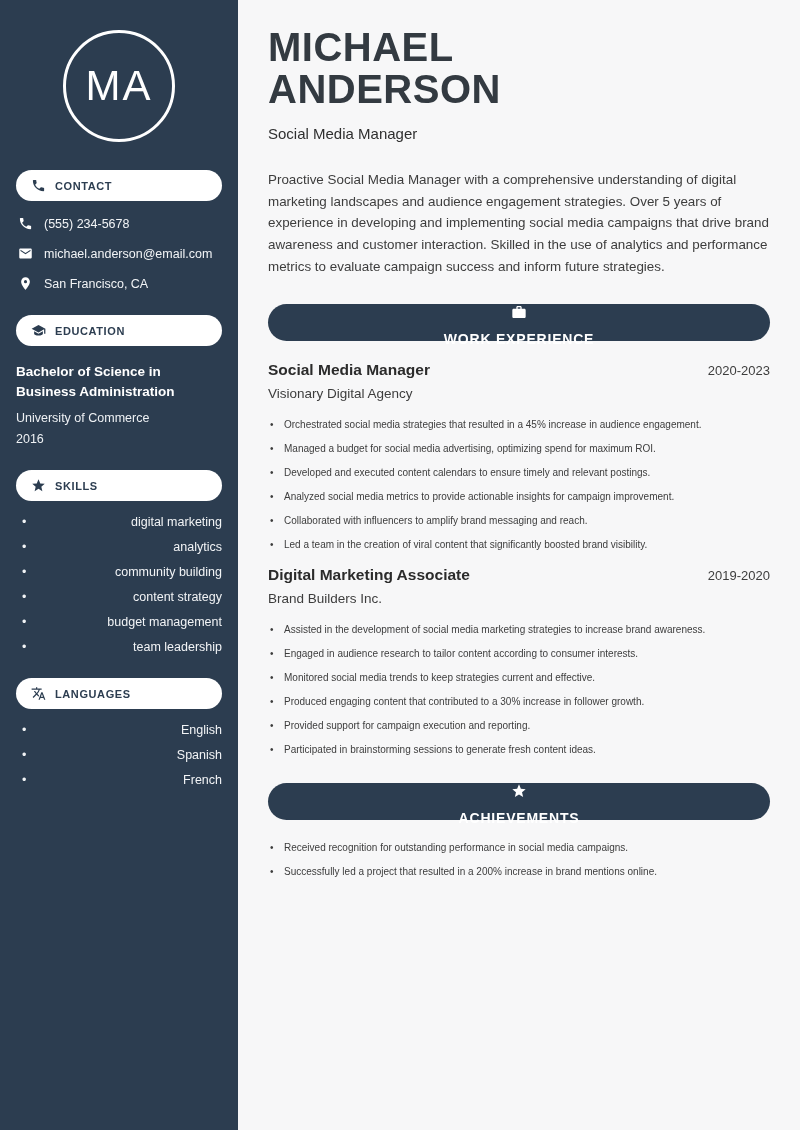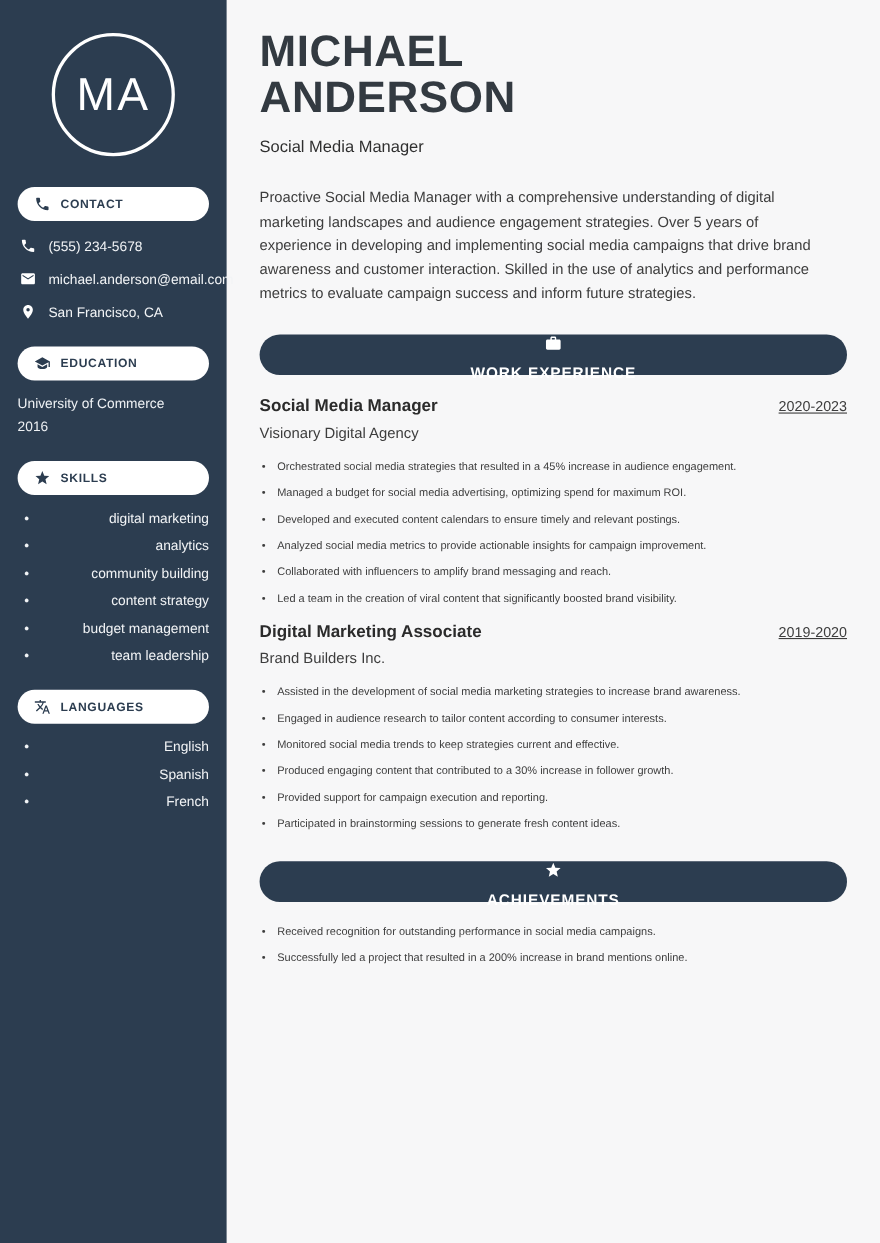--- a/index.html
+++ b/index.html
@@ -5,21 +5,21 @@
   * { box-sizing: border-box; }
   html, body { margin: 0; padding: 0; background: #e9e9e9; }
   body { font-family: "Liberation Sans", sans-serif; }
   .page {
     width: 800px; height: 1130px; margin: 0 auto;
     display: flex; background: #f7f7f8; overflow: hidden;
   }
 
   
   .sidebar {
-    width: 206px; flex-shrink: 0;
+    width: 238px; flex-shrink: 0;
     background: #2c3d50; color: #ffffff;
     padding: 30px 16px 20px; 
   }
   .avatar {
     width: 112px; height: 112px; border: 3px solid #ffffff; border-radius: 50%;
     margin: 0 auto 28px; display: flex; align-items: center; justify-content: center;
     font-size: 42px; letter-spacing: 2px; color: #ffffff;
   }
   .pill {
     background: #ffffff; color: #2c3d50; border-radius: 16px;
@@ -55,21 +55,21 @@
     background: #2c3d50; color: #ffffff; border-radius: 19px;
     height: 37px; display: flex; align-items: center; gap: 11px;
     padding: 0 23px; font-weight: bold; font-size: 14px; letter-spacing: .8px;
     margin: 26px 0 20px;
     flex-direction: column;
   }
   .banner svg { width: 16px; height: 16px; fill: #ffffff; flex-shrink: 0; }
 
   .job-head { display: flex; justify-content: space-between; align-items: baseline; margin-top: 6px; }
   .job-role { font-size: 15.5px; font-weight: bold; color: #2b2b2b; }
-  .job-dates { font-size: 13px; color: #3d3d3d; text-decoration: underline; }
+  .job-dates { font-size: 13px; color: #3d3d3d; }
   .company { font-size: 13.5px; margin: 7px 0 16px; }
   .bullets { list-style: none; margin: 0 0 14px; padding: 0; }
   .bullets li {
     font-size: 10px; line-height: 1.5; margin: 9px 0;
     padding-left: 16px; position: relative;
   }
   .bullets li::before { content: "•"; position: absolute; left: 2px; }
 </style>
 </head>
 <body>
@@ -132,20 +132,21 @@
         </svg>
       <span>San Francisco, CA</span>
     </div>
 
     <div class="pill">
       <svg>
           <use href="#i-grad"></use>
         </svg>
       <span>EDUCATION</span>
     </div>
+    <div class="degree">Bachelor of Science in Business Administration</div>
     <div class="edu-line">University of Commerce</div>
     <div class="edu-line">2016</div>
 
     <div class="pill">
       <svg>
           <use href="#i-star"></use>
         </svg>
       <span>SKILLS</span>
     </div>
     <ul class="side-list">

